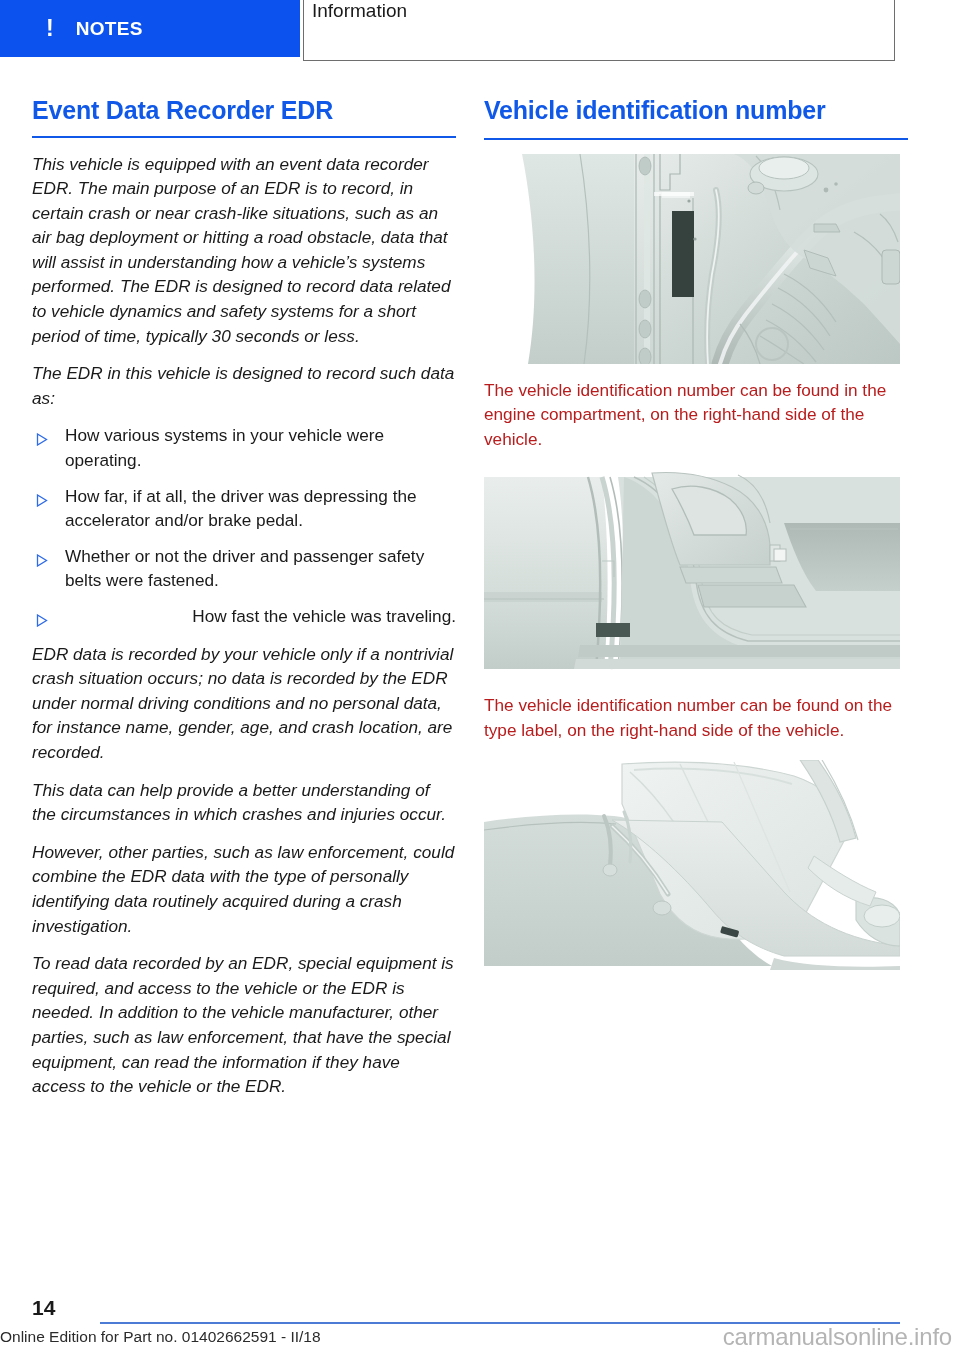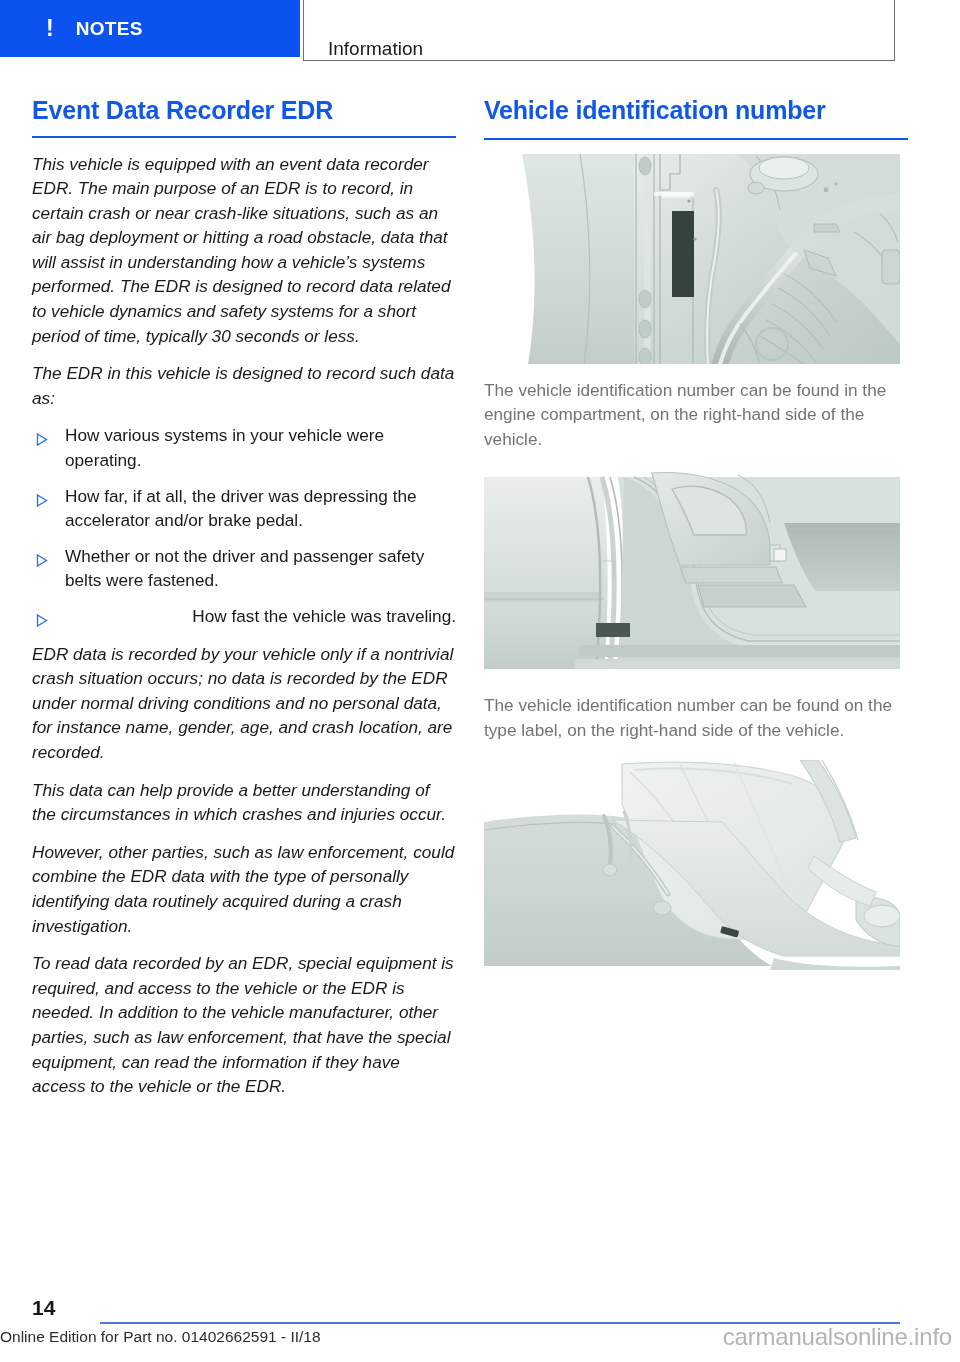--- a/index.html
+++ b/index.html
@@ -54,22 +54,22 @@
     position: absolute;
     left: 303px;
     top: 0;
     width: 592px;
     height: 61px;
     background: #ffffff;
     border: 1px solid #6e6e6e;
     border-top: none;
     box-sizing: border-box;
     display: flex;
-    align-items: flex-end;
-    padding-left: 24px;
+    align-items: flex-start;
+    padding-left: 8px;
   }
   .tab-info-label {
     font-size: 19px;
     color: #1a1a1a;
   }
 
   
   .content {
     position: absolute;
     top: 96px;
@@ -140,21 +140,21 @@
     margin: 0 0 14px 0;
     background: #ffffff;
     overflow: hidden;
     position: relative;
   }
   .figure svg { display: block; }
   p.caption {
     margin: 0 0 18px 0;
     font-size: 17.2px;
     line-height: 1.43;
-    color: #737373;
+    color: #b91c1c;
   }
 
   
   .footer {
     position: absolute;
     left: 0;
     bottom: 0;
     width: 960px;
     height: 76px;
   }

